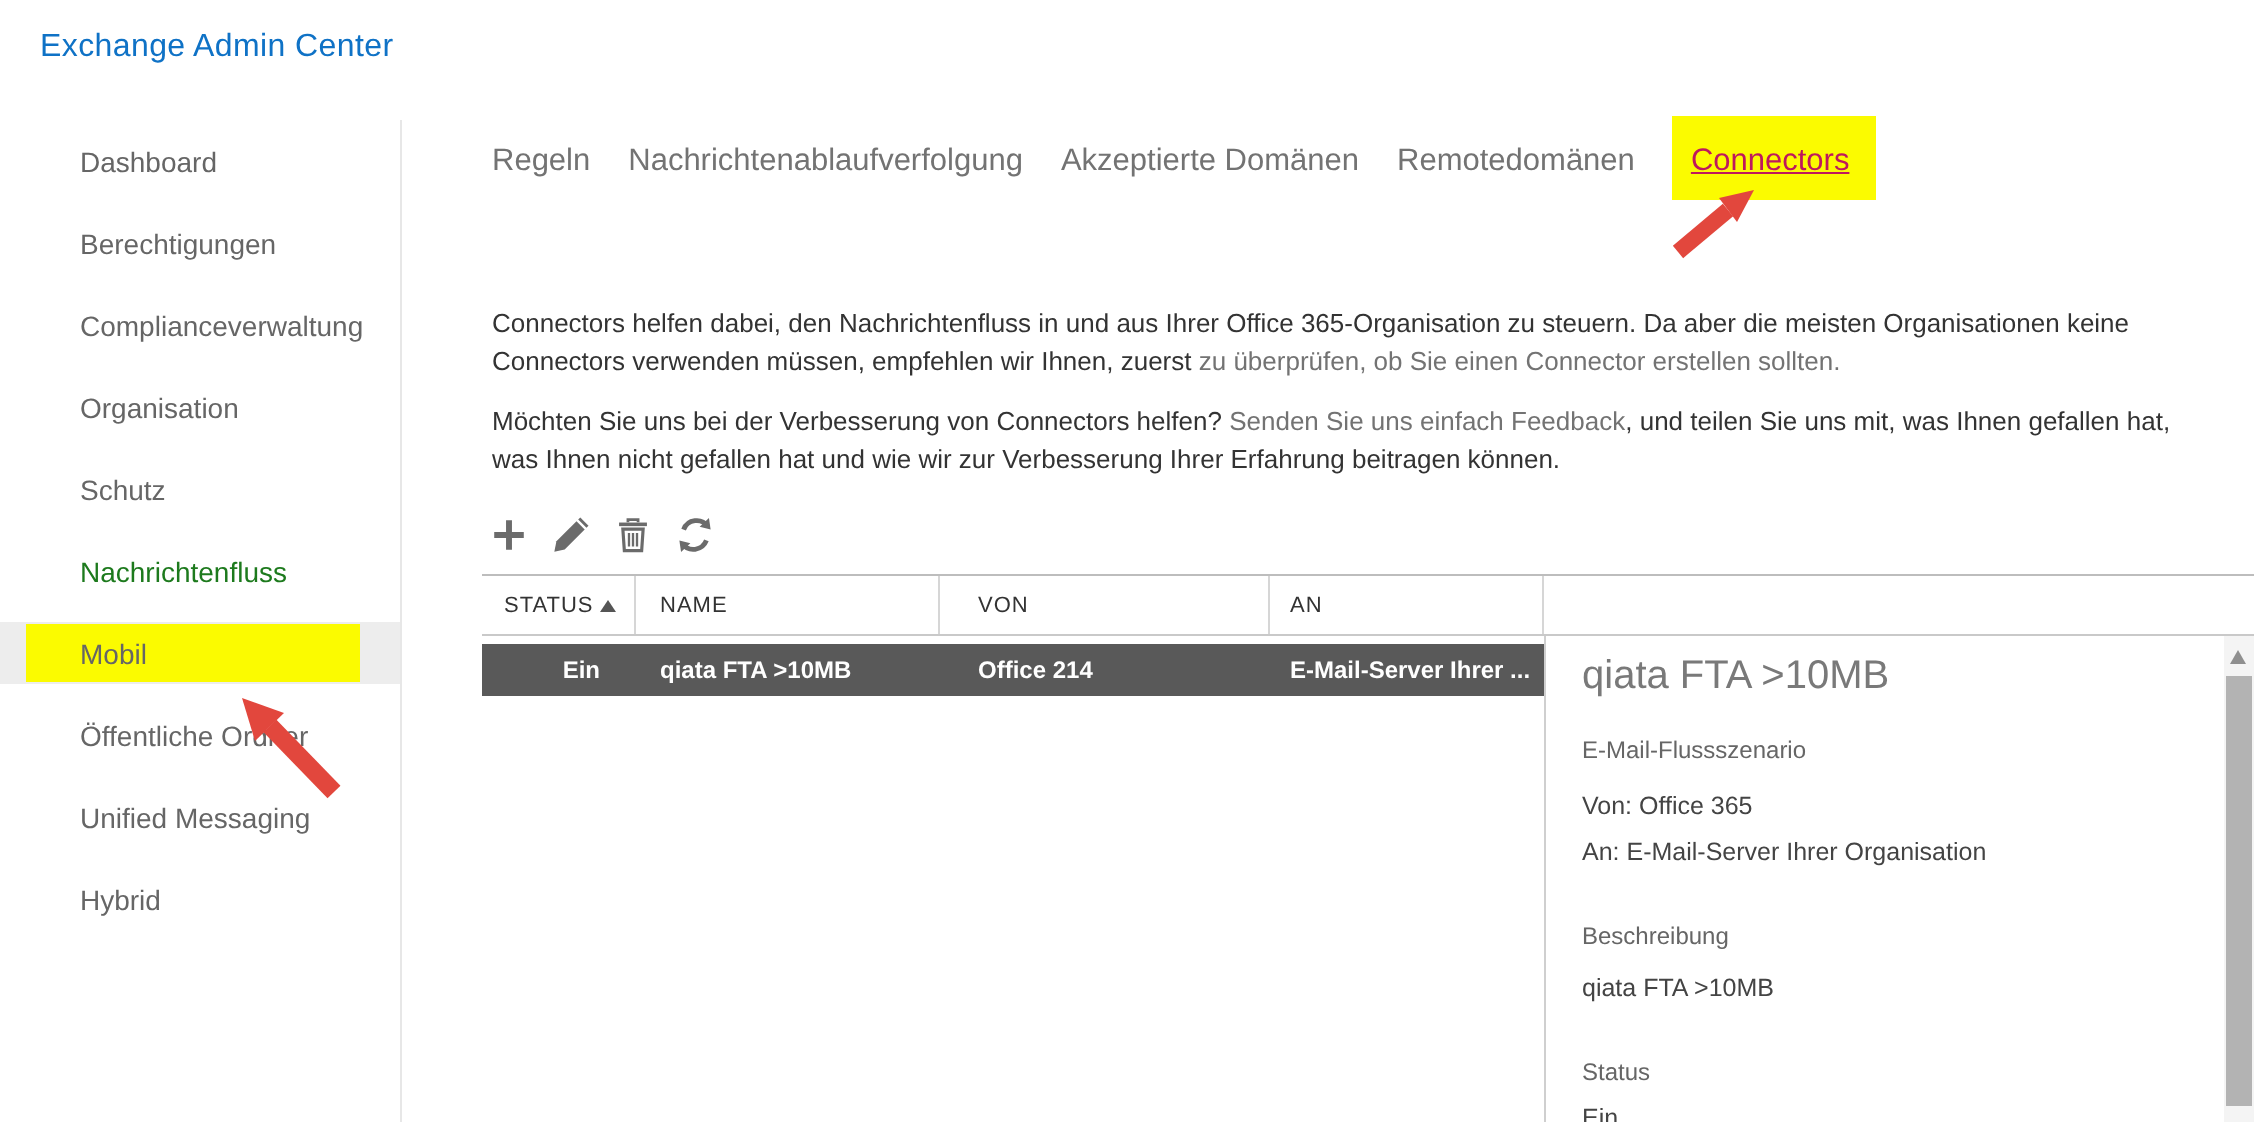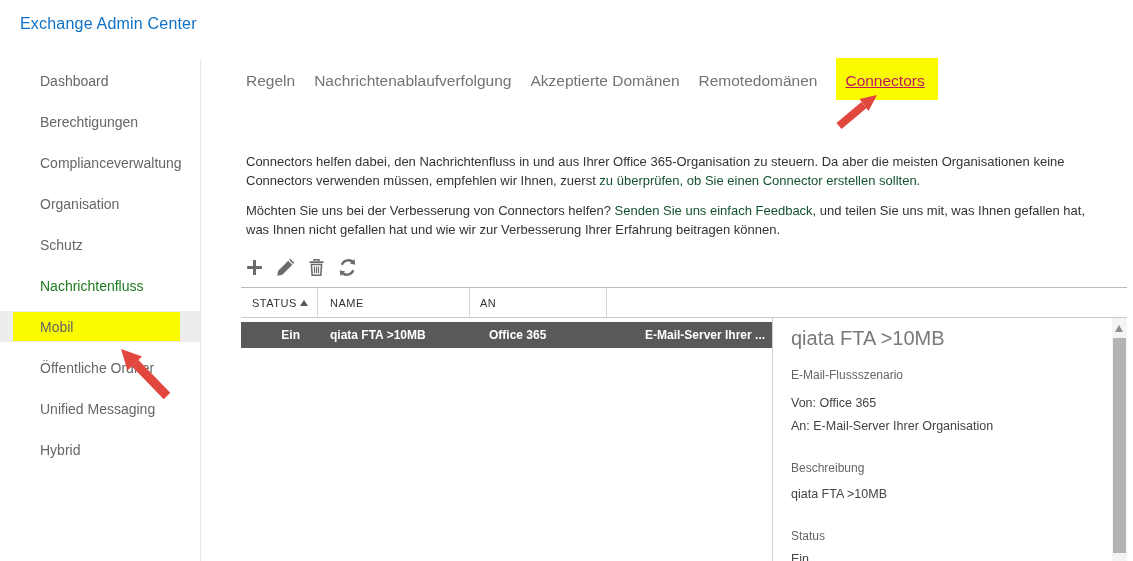--- a/index.html
+++ b/index.html
@@ -19,21 +19,21 @@
   .side-item.selected { color:#1d7a1d; }
 
   
   .tabs { position:absolute; left:246px; top:58px; display:flex; gap:19px; align-items:flex-start; }
   .tab { font-size:15.5px; color:#737373; padding:14px 0 10px 0; cursor:pointer; white-space:nowrap; }
   .tab.active { background:#fbfb00; color:#be185d; padding:14px 13px 10px 9px;text-decoration:underline; }
 
   
   .intro { position:absolute; left:246px; top:152px; width:856px; font-size:13px; line-height:19px; color:#333; }
   .intro p + p { margin-top:11px; }
-  .intro a { color:#14532d; text-decoration:none; cursor:pointer; }
+  .intro a { color:#737373; text-decoration:none; cursor:pointer; }
 
   
   .toolbar { position:absolute; left:243px; top:256px; display:flex; gap:9px; }
   .tb-btn { width:22px; height:22px; display:flex; align-items:center; justify-content:center; color:#6b6b6b; cursor:pointer; }
   .tb-btn svg { width:19px; height:19px; display:block; }
 
   
   .grid-head { position:absolute; left:241px; top:287px; width:886px; height:31px; border-top:1px solid #bdbdbd; border-bottom:1px solid #c9c9c9; display:flex; background:#fff; }
   .hcell { height:100%; border-right:1px solid #d6d6d6; font-size:11px; color:#333; letter-spacing:.5px; display:flex; align-items:center; }
   .hcell.c-status { width:77px; padding-left:11px; justify-content:space-between; padding-right:9px; }
@@ -140,30 +140,33 @@
   </div>
 
   <div class="grid-head">
     <div class="hcell c-status">
       <span>STATUS</span>
       <span class="sort-asc"></span>
     </div>
     <div class="hcell c-name">
         <span>NAME</span>
       </div>
+    <div class="hcell c-von">
+        <span>VON</span>
+      </div>
     <div class="hcell c-an">
         <span>AN</span>
       </div>
     <div class="hcell c-fill"></div>
   </div>
 
   <div class="grid-row">
     <div class="rcell c-status">Ein</div>
     <div class="rcell c-name">qiata FTA &gt;10MB</div>
-    <div class="rcell c-von">Office 365</div>
+    <div class="rcell c-von">Office 214</div>
     <div class="rcell c-an">E-Mail-Server Ihrer ...</div>
   </div>
 
   <div class="details">
     <div class="d-line d-title">qiata FTA &gt;10MB</div>
     <div class="d-line d-h d-scenario">E-Mail-Flussszenario</div>
     <div class="d-line d-t d-von">Von: Office 365</div>
     <div class="d-line d-t d-an">An: E-Mail-Server Ihrer Organisation</div>
     <div class="d-line d-h d-desc-h">Beschreibung</div>
     <div class="d-line d-t d-desc">qiata FTA &gt;10MB</div>

